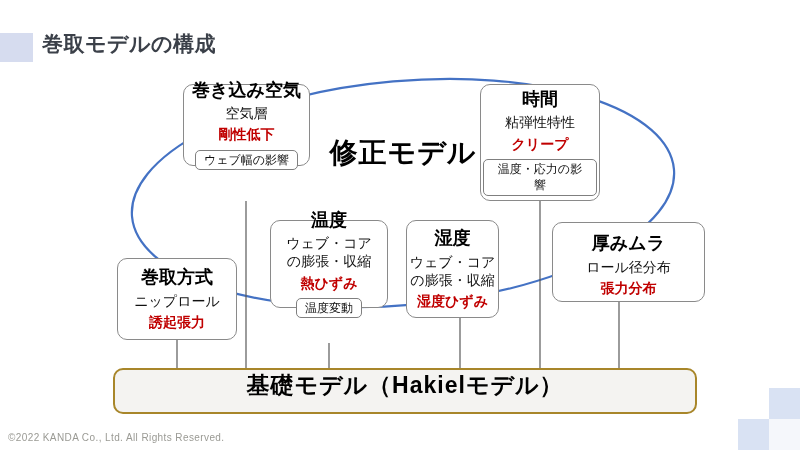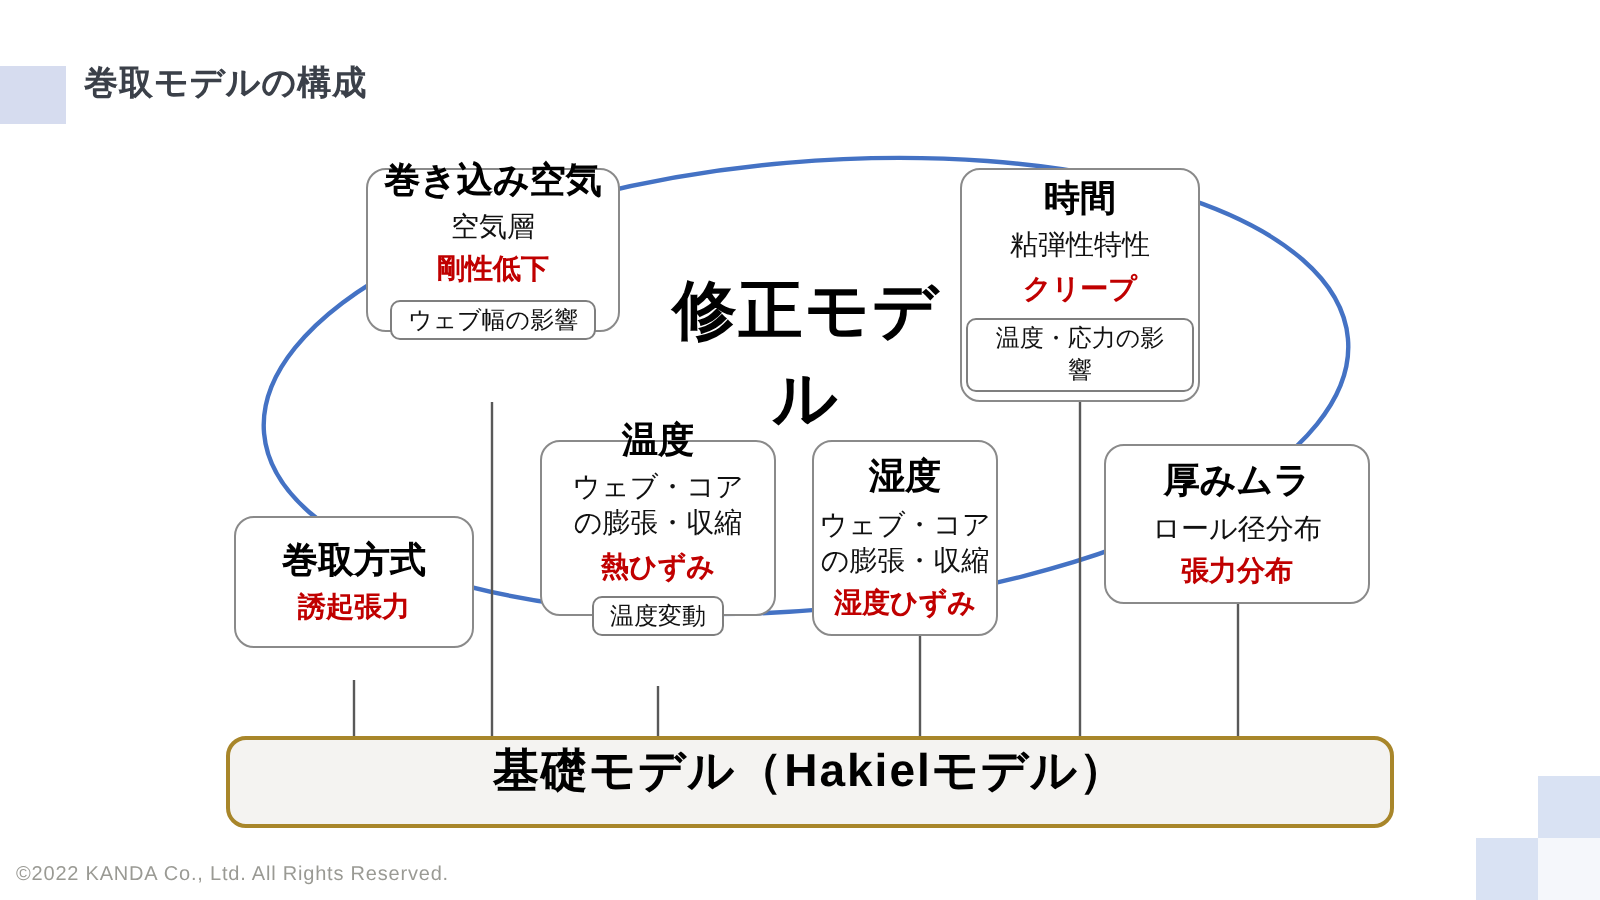--- a/index.html
+++ b/index.html
@@ -11,21 +11,21 @@
   
   .sq{position:absolute;z-index:0;}
   .sq-tl{left:0;top:33px;width:33px;height:29px;background:#D6DCEF;}
   .sq-br1{left:769px;top:388px;width:31px;height:31px;background:#D9E2F3;}
   .sq-br2{left:738px;top:419px;width:31px;height:31px;background:#D9E2F3;}
   .sq-br3{left:769px;top:419px;width:31px;height:31px;background:#F5F7FB;}
 
   
   .slide-title{
     position:absolute;left:42px;top:30px;
-    font-size:17px;font-weight:bold;color:#3B4049;z-index:3;letter-spacing:.5px;
+    font-size:21px;font-weight:bold;color:#3B4049;z-index:3;letter-spacing:.5px;
   }
 
   
   #diagram-svg{position:absolute;left:0;top:0;z-index:1;}
 
   
   .node{
     position:absolute;z-index:2;box-sizing:border-box;
     background:#ffffff;border:1px solid #8a8a8a;border-radius:10px;
     display:flex;flex-direction:column;align-items:center;justify-content:center;
@@ -35,27 +35,27 @@
   .node-line{font-size:14px;color:#111;line-height:1.3;}
   .node-red{font-size:14px;font-weight:bold;color:#C00000;line-height:1.3;}
   .node-sub{
     margin-top:3px;border:1px solid #7f7f7f;border-radius:5px;
     font-size:12px;color:#111;padding:1px 8px;background:#fff;line-height:1.4;
   }
   #node-air{left:183px;top:84px;width:127px;height:82px;}
   #node-time{left:480px;top:84px;width:120px;height:117px;}
   #node-temp{left:270px;top:220px;width:118px;height:88px;}
   #node-humid{left:406px;top:220px;width:93px;height:98px;}
-  #node-thick{left:552px;top:222px;width:133px;height:80px;}
-  #node-method{left:117px;top:258px;width:120px;height:66px;}
+  #node-thick{left:552px;top:222px;width:153px;height:80px;justify-content:flex-end;}
+  #node-method{left:117px;top:258px;width:120px;height:82px;}
 
   
   .center-label{
     position:absolute;left:322px;top:134px;width:162px;z-index:2;
-    font-size:32px;font-weight:bold;color:#000;text-align:center;letter-spacing:1px;
+    font-size:28px;font-weight:bold;color:#000;text-align:center;letter-spacing:1px;
   }
 
   
   .base-box{
     position:absolute;left:113px;top:368px;width:584px;height:46px;z-index:2;
     box-sizing:border-box;background:#F4F3F1;border:2px solid #A8862A;border-radius:10px;
     display:flex;justify-content:center;
     font-size:23px;font-weight:bold;color:#000;letter-spacing:1px;
   }
 
@@ -123,20 +123,21 @@
 </div>
 
 <div class="node" id="node-thick">
   <div class="node-title">厚みムラ</div>
   <div class="node-line">ロール径分布</div>
   <div class="node-red">張力分布</div>
 </div>
 
 <div class="node" id="node-method">
   <div class="node-title">巻取方式</div>
+  <div class="node-line">ニップロール</div>
   <div class="node-red">誘起張力</div>
 </div>
 
 <div class="base-box">
   <span>基礎モデル（Hakielモデル）</span>
 </div>
 
 <div class="footer">©2022 KANDA Co., Ltd. All Rights Reserved.</div>
 
 </body></html>

